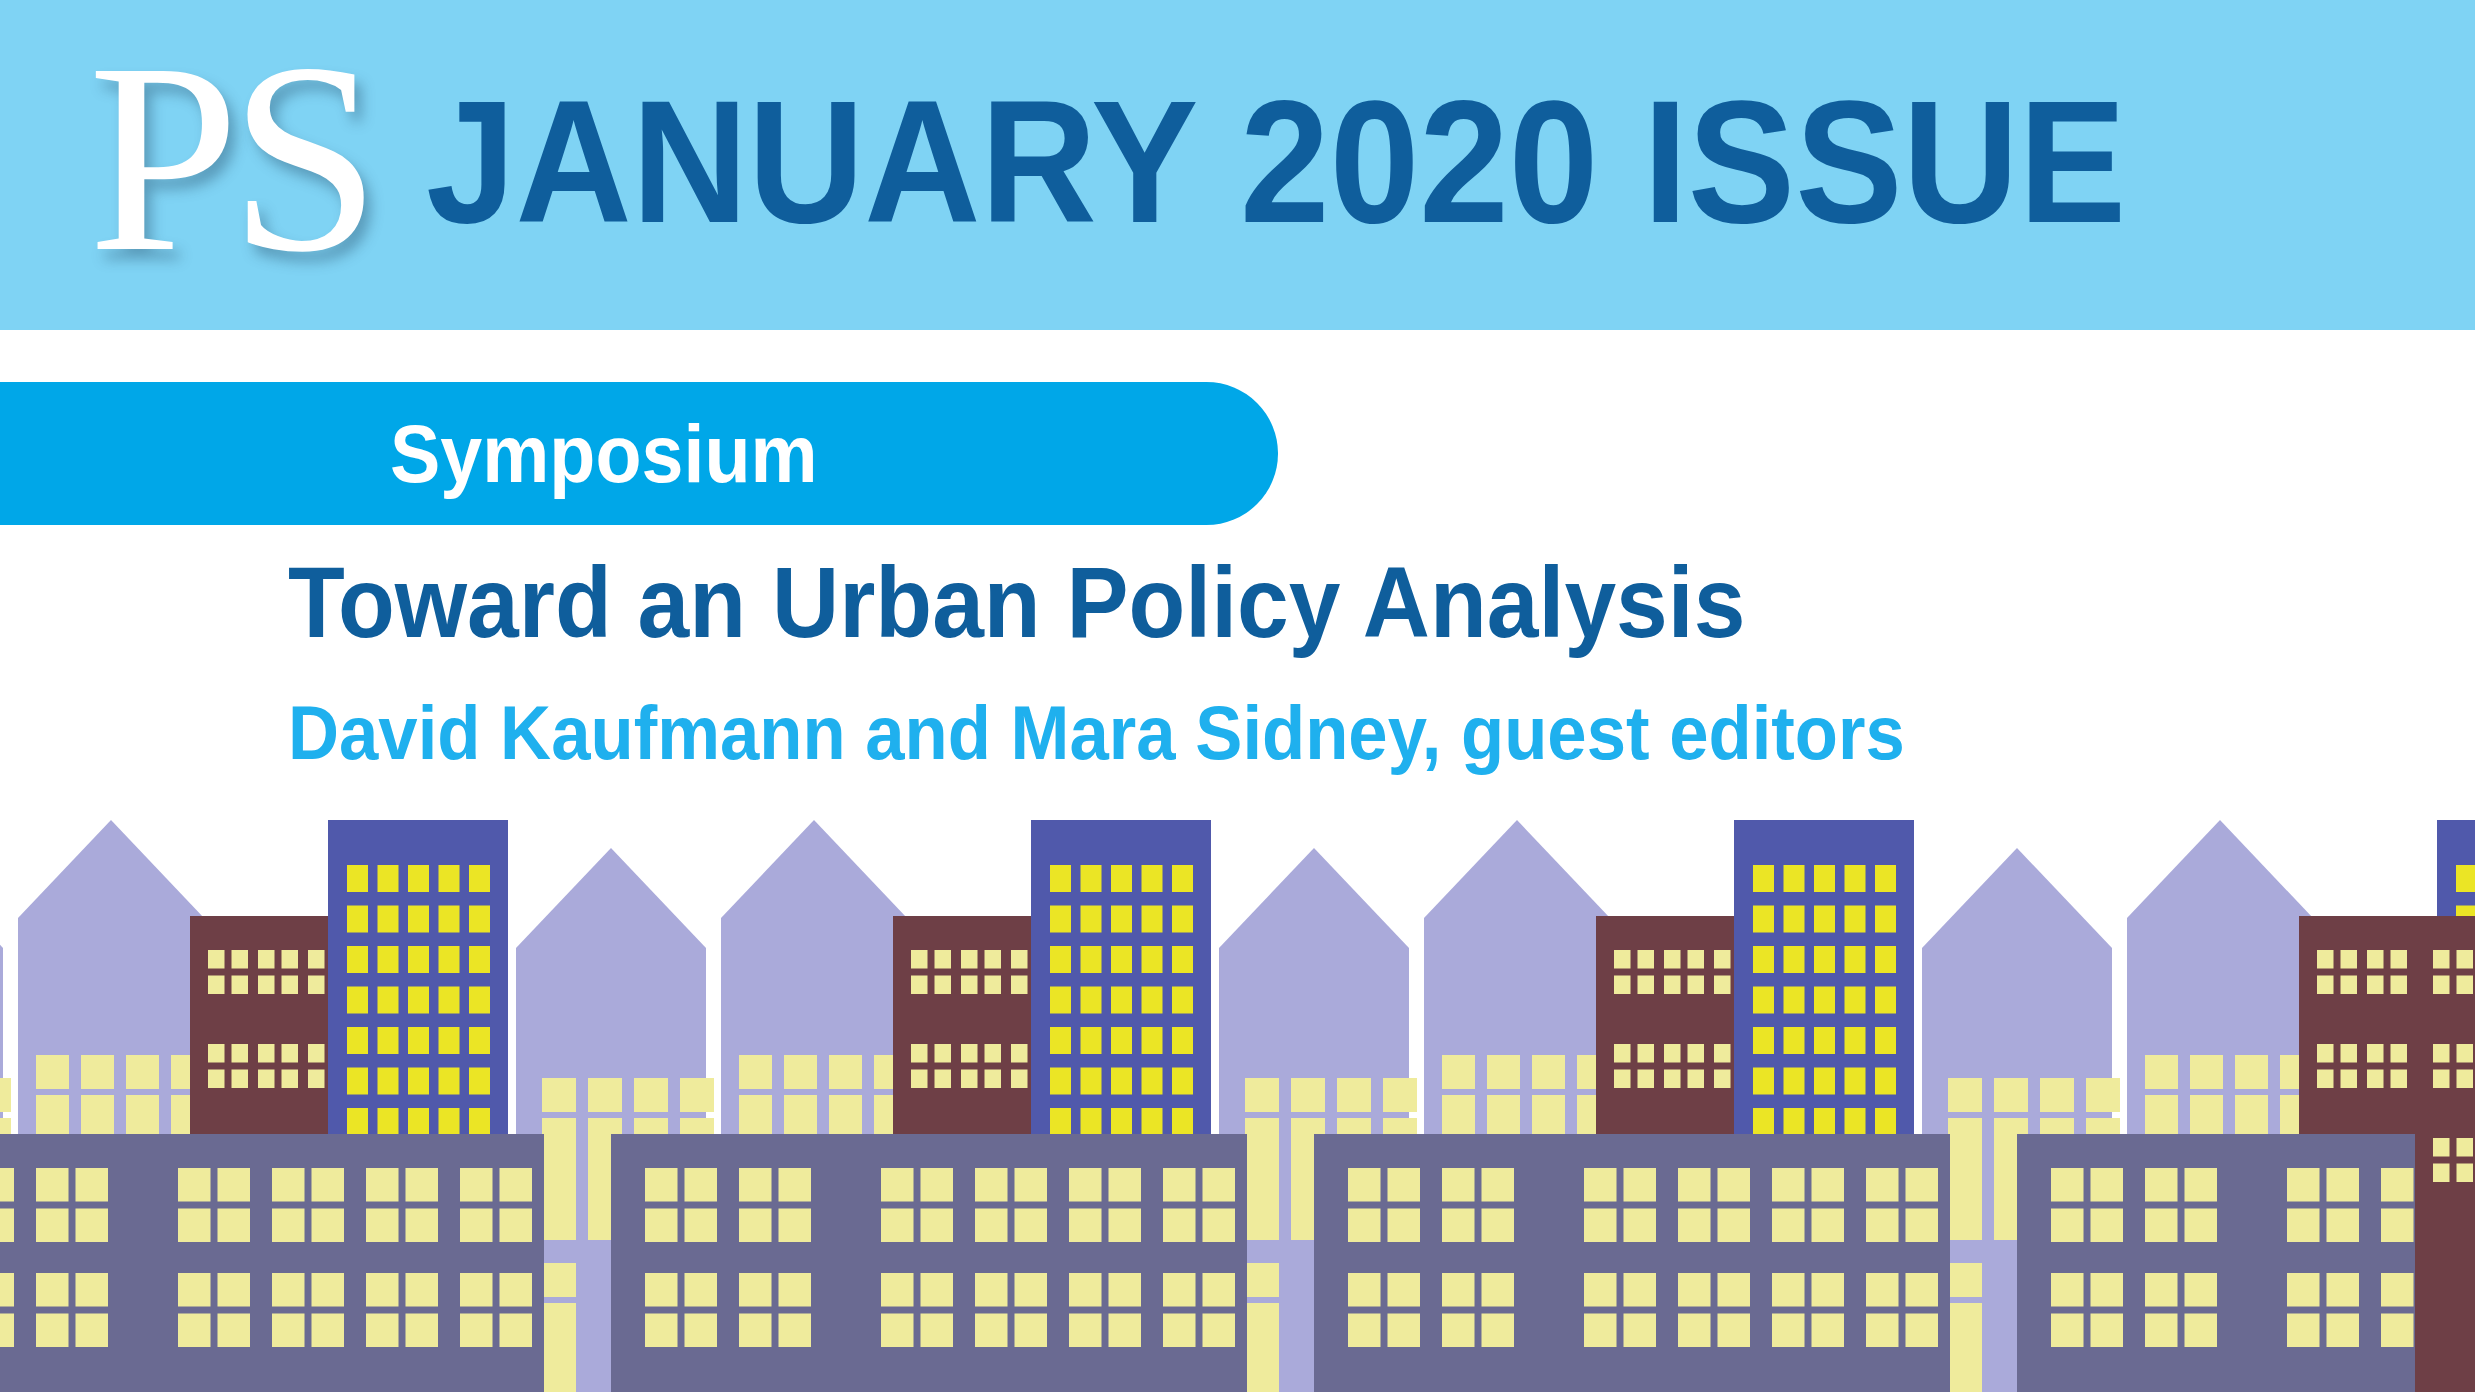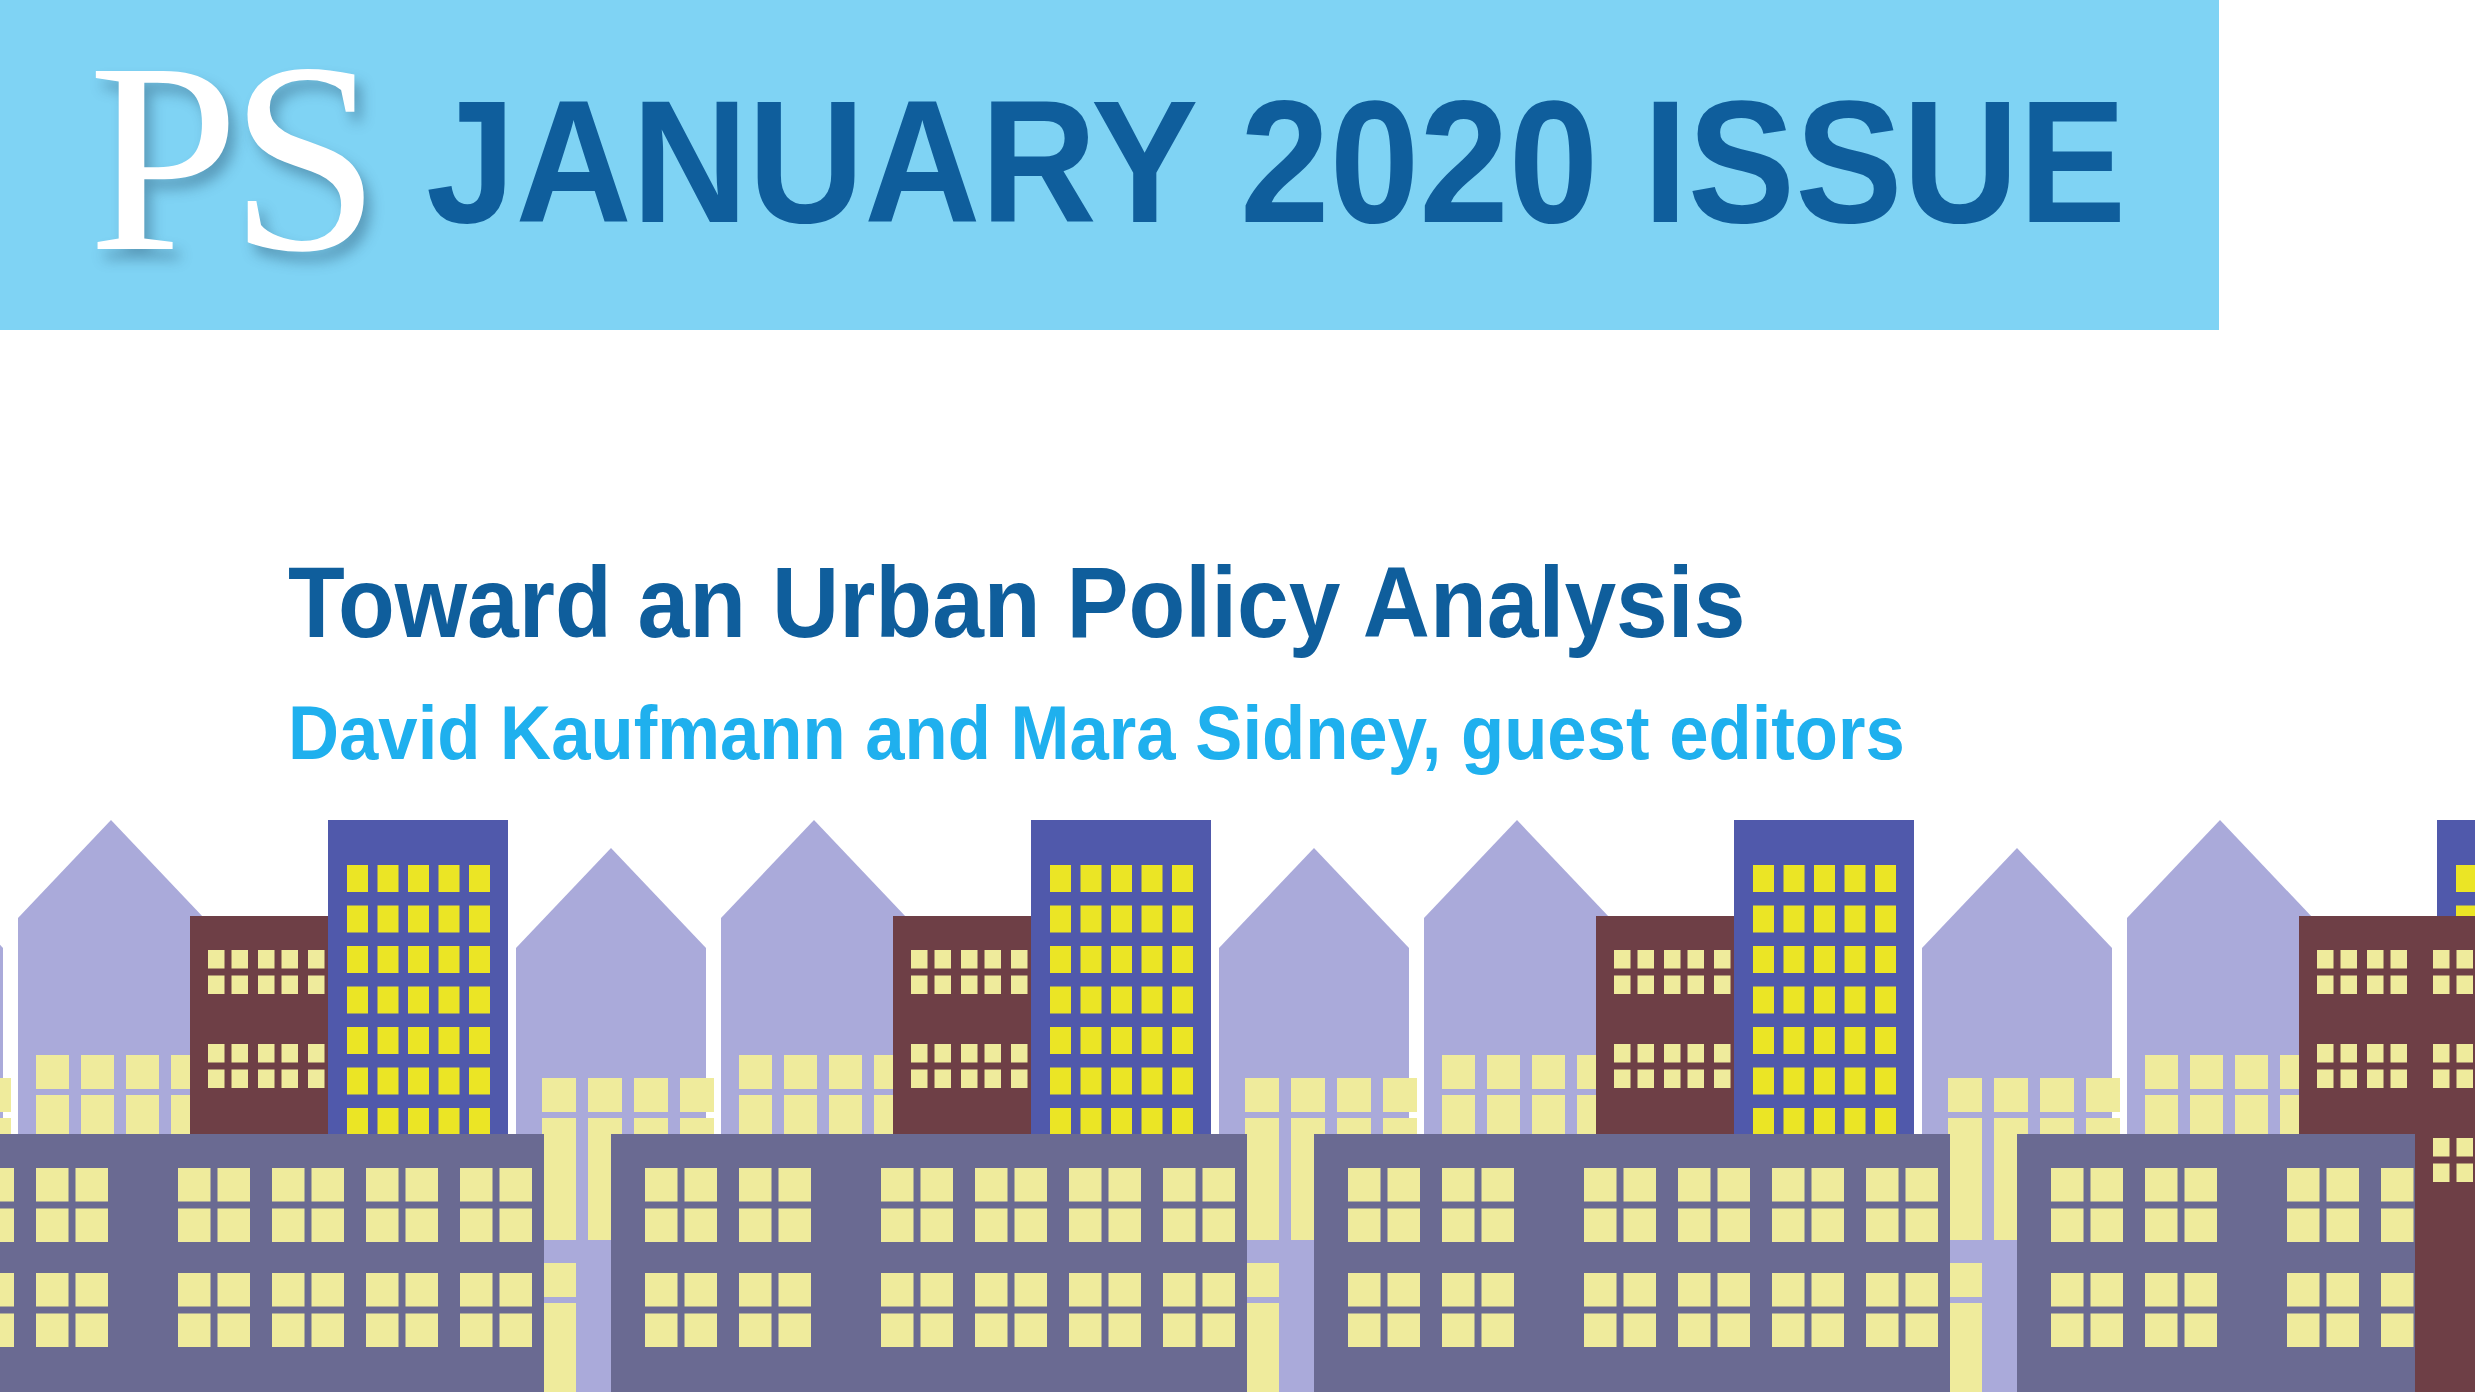--- a/index.html
+++ b/index.html
@@ -1,21 +1,21 @@
 <!DOCTYPE html>
 <html><head>
 <meta charset="utf-8">
 <style>
   html,body{margin:0;padding:0;background:#ffffff;}
   body{width:2475px;height:1392px;font-family:"Liberation Sans",sans-serif;overflow:hidden;position:relative;}
   #root{position:absolute;inset:0;background:#ffffff;}
 
   
   .header-bar{
-    position:absolute;left:0;top:0;width:2219px;height:330px;
+    position:absolute;left:0;top:0;width:2475px;height:330px;
     background:#7fd3f4;
   }
   .header-inner{
     position:absolute;left:0;top:0;width:2475px;height:330px;
     display:flex;align-items:center;
   }
   .ps-logo{
     font-family:"Liberation Serif","DejaVu Serif",serif;
     font-weight:400;
     font-size:272px;
@@ -82,20 +82,23 @@
 
 <div id="root">
 
   <div class="header-bar">
     <div class="header-inner">
       <div class="ps-logo">PS</div>
       <div class="issue-title">JANUARY 2020 ISSUE</div>
     </div>
   </div>
 
+  <div class="symposium-pill">
+    <div class="symposium-label">Symposium</div>
+  </div>
 
   <div class="symposium-title">Toward an Urban Policy Analysis</div>
   <div class="symposium-editors">David Kaufmann and Mara Sidney, guest editors</div>
 
   <div class="cityscape">
     <svg id="city-svg" width="2475" height="572" viewBox="0 0 2475 572" xmlns="http://www.w3.org/2000/svg">
         <g transform="translate(-703,0)">
           <g>
             <path d="M18,572 L18,98 L111,0 L204,98 L204,572 Z" fill="#aaaada"></path>
             <rect x="36" y="235" width="33" height="34" fill="#efeb9c"></rect>

